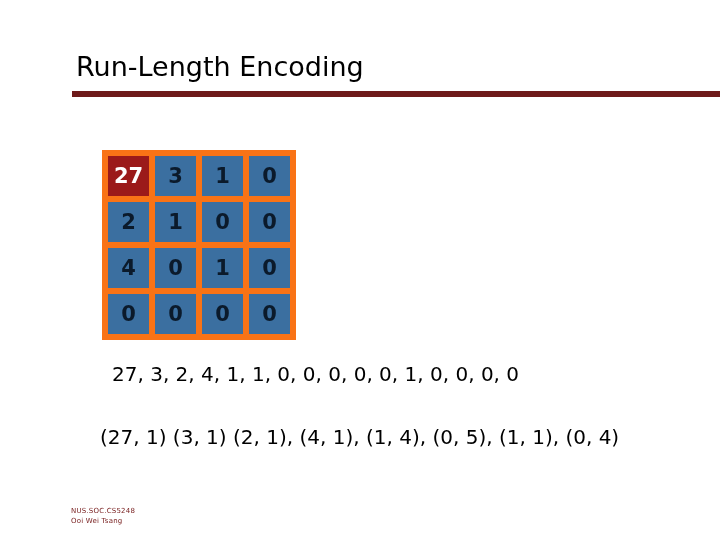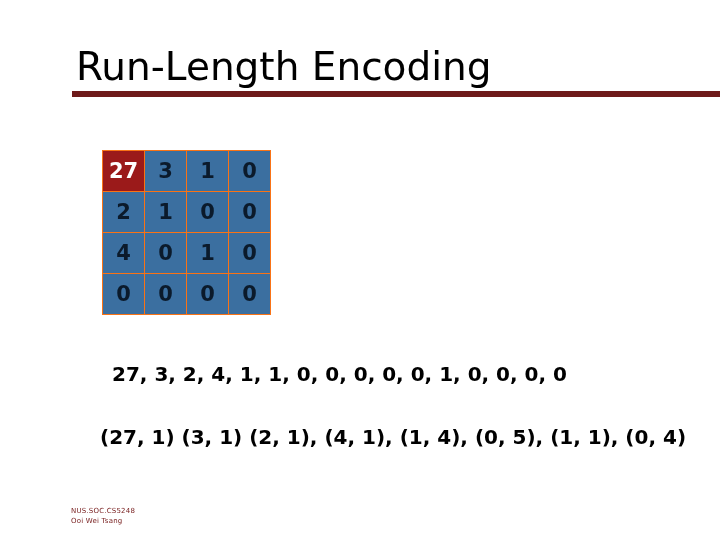--- a/index.html
+++ b/index.html
@@ -22,21 +22,21 @@
     border-radius: 10px;
     overflow: hidden;
   }
 
   
   #slide-title {
     position: absolute;
     left: 76px;
     top: 46px;
     width: 620px;
-    font-size: 39px;
+    font-size: 27px;
     line-height: 42px;
     font-weight: 400;
     color: #000000;
     letter-spacing: 0px;
     white-space: nowrap;
   }
 
   #title-rule {
     position: absolute;
     left: 72px;
@@ -56,32 +56,32 @@
   }
   #matrix-table td {
     width: 41px;
     height: 40px;
     text-align: center;
     vertical-align: middle;
     font-size: 21px;
     font-weight: bold;
     color: #0B1A2B;
     background: #3B6FA0;
-    border: 1px solid #f97316;
+    border: 6px solid #f97316;
     padding: 0;
   }
   #matrix-table td.highlight {
     background: #9B1A1A;
     color: #FFFFFF;
   }
 
   
   .body-line {
     position: absolute;
-    font-weight: bold;
+    font-weight: normal;
     color: #000000;
     white-space: nowrap;
   }
   #sequence-line {
     left: 112px;
     top: 362px;
     font-size: 20px;
   }
   #rle-line {
     left: 100px;

